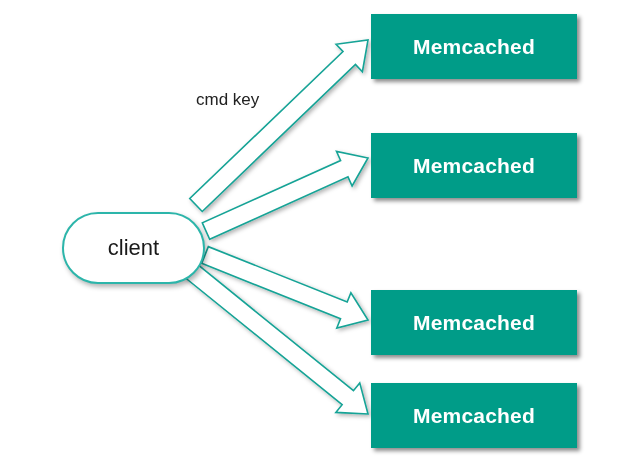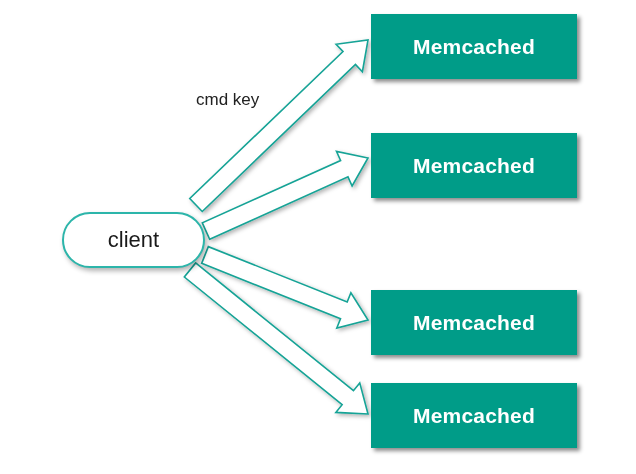--- a/index.html
+++ b/index.html
@@ -75,21 +75,21 @@
       </filter>
     </defs>
     <g id="arrow-group">
         <polygon points="202.23,211.49 355.47,64.49 362.39,71.71 368,40 336.08,44.29 343.01,51.5 189.77,198.51" fill="#ffffff" stroke="#16A396" stroke-width="1.6" stroke-linejoin="miter" filter="url(#softshadow)"></polygon>
         <polygon points="209.7,239.21 347.99,176.89 352.1,186 368,158 336.49,151.36 340.6,160.48 202.3,222.79" fill="#ffffff" stroke="#16A396" stroke-width="1.6" stroke-linejoin="miter" filter="url(#softshadow)"></polygon>
         <polygon points="201.67,263.36 340.52,318.73 336.81,328.02 368,320 350.89,292.72 347.18,302.01 208.33,246.64" fill="#ffffff" stroke="#16A396" stroke-width="1.6" stroke-linejoin="miter" filter="url(#softshadow)"></polygon>
         <polygon points="184.34,277 342.13,404.64 335.84,412.42 368,414 359.74,382.88 353.45,390.65 195.66,263" fill="#ffffff" stroke="#16A396" stroke-width="1.6" stroke-linejoin="miter" filter="url(#softshadow)"></polygon>
       </g>
   </svg>
 
-  <div class="client-node" style="left: 62px; top: 212px; width: 143px; height: 56px; border-color: rgb(44, 181, 170); background: rgb(255, 255, 255); color: rgb(26, 26, 26);">
+  <div class="client-node" style="left: 62px; top: 212px; width: 143px; height: 72px; border-color: rgb(44, 181, 170); background: rgb(255, 255, 255); color: rgb(26, 26, 26);">
     <span>client</span>
   </div>
 
   <div class="edge-label" style="left: 172px; top: 90px; color: rgb(34, 34, 34); margin-left: 24px;">cmd key</div>
 
   <div class="node-box" style="left: 371px; top: 14px; width: 206px; height: 65px; background: rgb(0, 156, 136); color: rgb(255, 255, 255);">
     <span>Memcached</span>
   </div>
   <div class="node-box" style="left: 371px; top: 133px; width: 206px; height: 65px; background: rgb(0, 156, 136); color: rgb(255, 255, 255);">
     <span>Memcached</span>

